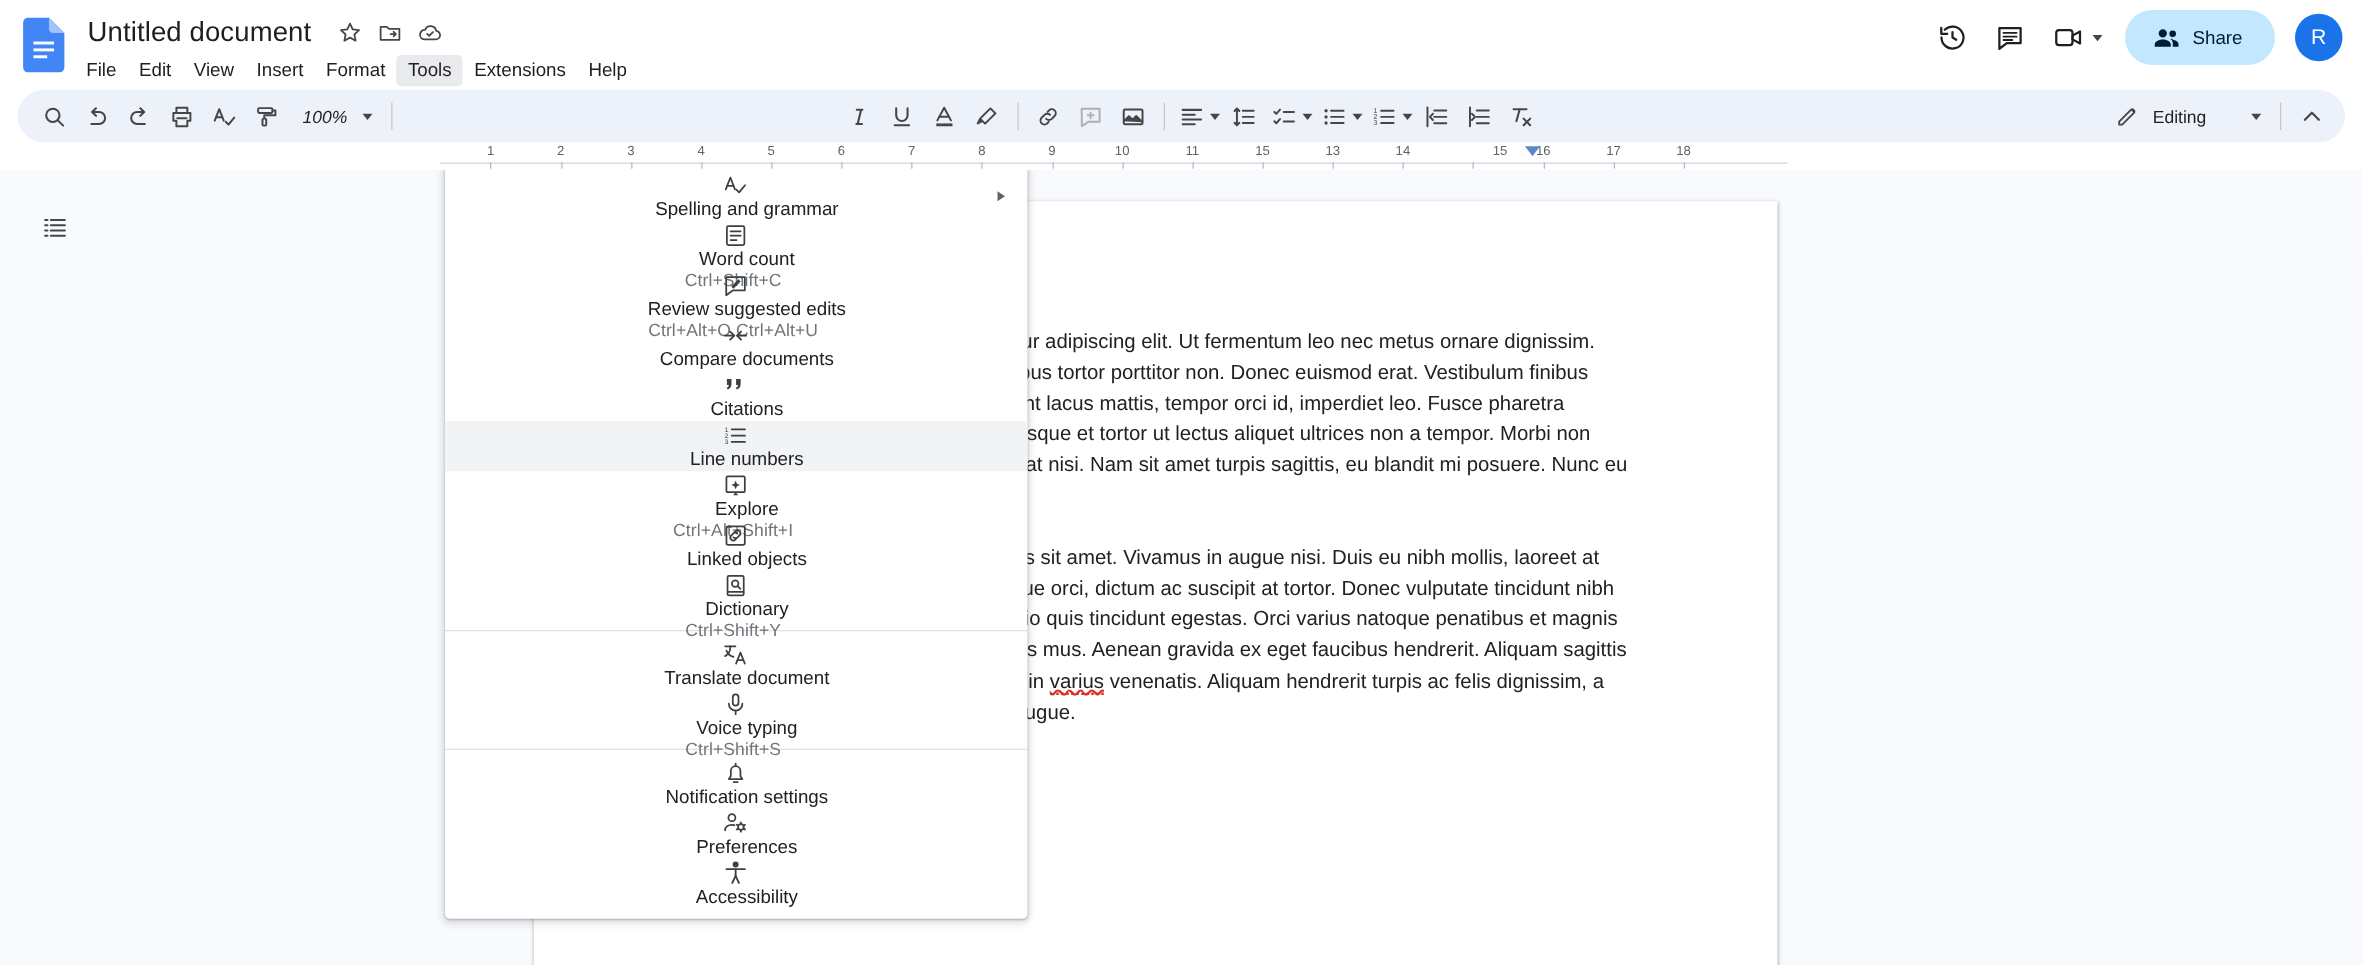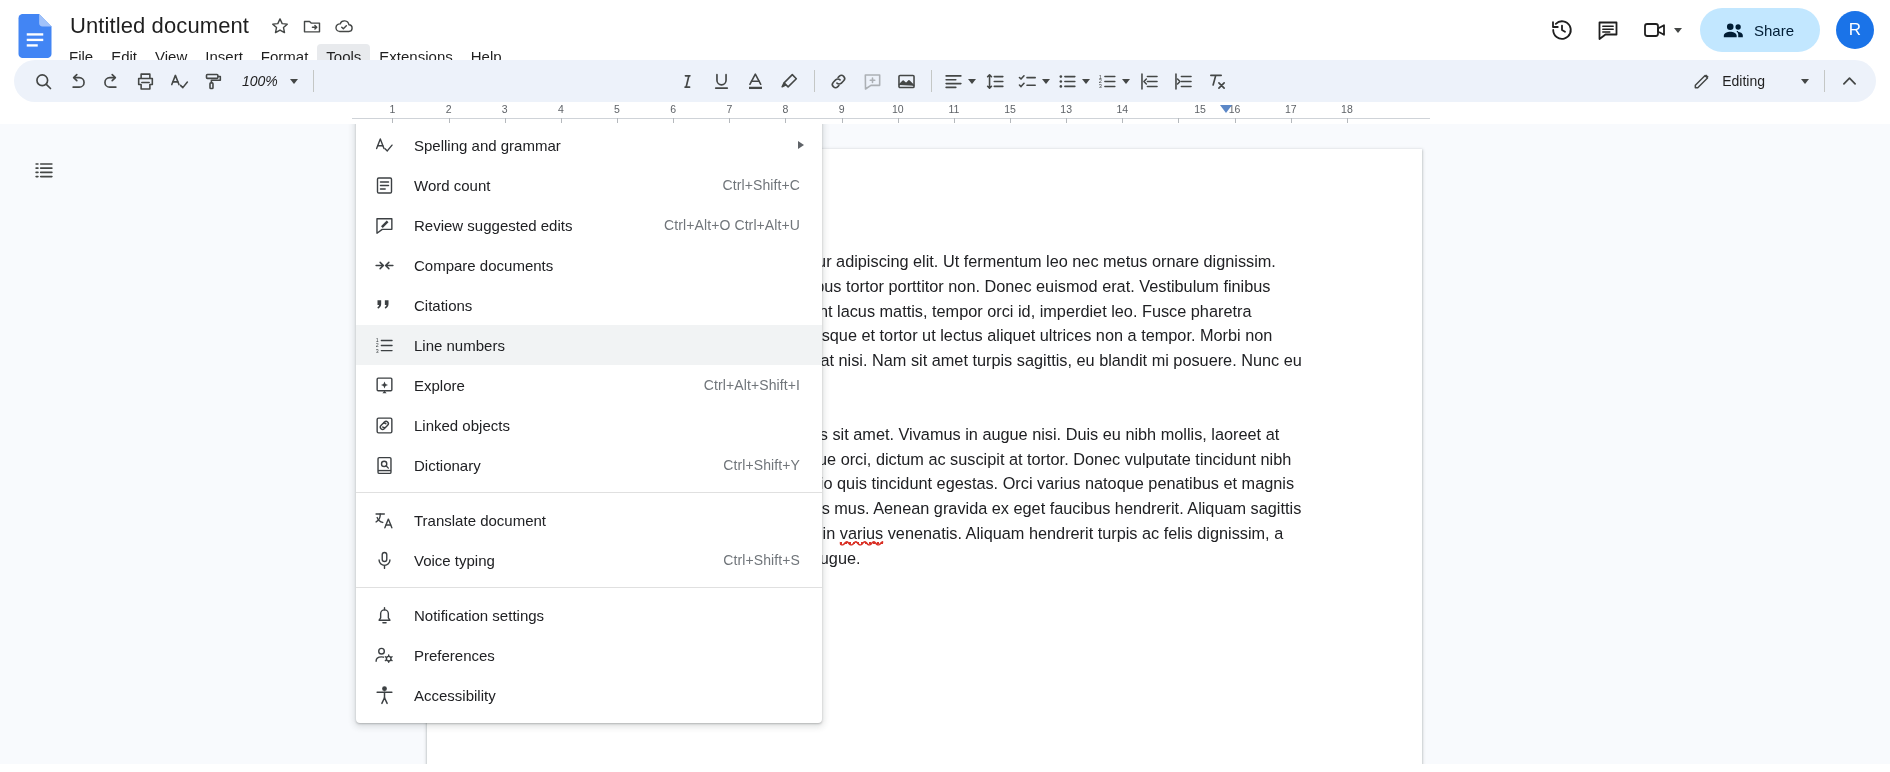--- a/index.html
+++ b/index.html
@@ -9,21 +9,21 @@
     width: 1890px; height: 772px;
     overflow: hidden;
     background: #ffffff;
     font-family: "Liberation Sans", "DejaVu Sans", sans-serif;
     -webkit-font-smoothing: antialiased;
   }
 
   
   .topbar {
     position: relative;
-    height: 60px;
+    height: 72px;
     background: #ffffff;
     display: flex;
     align-items: flex-start;
     padding: 8px 16px 0 14px;
   }
   .docs-logo {
     width: 42px; height: 56px;
     margin-right: 10px;
     flex: 0 0 auto;
     display: flex; align-items: center; justify-content: center;
@@ -268,20 +268,21 @@
   }
   .tm-item {
     display: flex; align-items: center;
     height: 40px;
     padding: 0 0 0 17px;
     font-size: 15px;
     color: #202124;
     position: relative;
     white-space: nowrap;
     cursor: default;
+    flex-direction: column;
   }
   .tm-item.hovered { background: #f1f3f4; }
   .tm-ico {
     width: 22px; height: 22px;
     margin-right: 19px;
     display: flex; align-items: center; justify-content: center;
     color: #3c4043;
     flex: 0 0 auto;
   }
   .tm-ico svg { width: 21px; height: 21px; display:block; }

